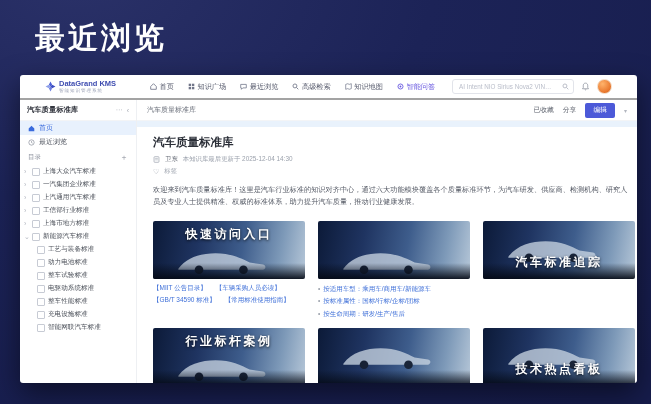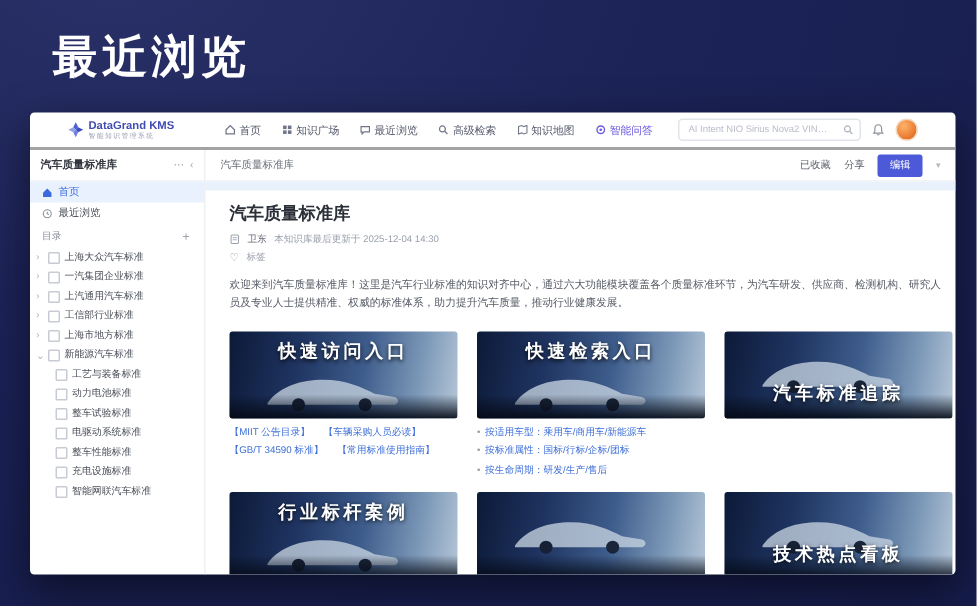--- a/index.html
+++ b/index.html
@@ -294,21 +294,20 @@
               </div>
               <div class="lnk-row">
                 <span class="lnk">【GB/T 34590 标准】</span>
                 <span class="lnk">【常用标准使用指南】</span>
               </div>
             </div>
           </div>
 
           <div class="card">
             <div class="card-img">
-              <span class="card-cap cap-top">快速检索入口</span>
               <svg class="car" viewBox="0 0 100 30">
                   <path d="M10 22 C18 11 32 7 46 7 C61 7 71 12 79 16 L92 18 C95 19 95 22 92 23 L10 23 Z" fill="#c9d5e2" opacity="0.85"></path>
                   <circle cx="30" cy="23" r="4.2" fill="#161f30"></circle>
                   <circle cx="73" cy="23" r="4.2" fill="#161f30"></circle>
                 </svg>
             </div>
             <div class="card-lines">
               <div class="bullet">
                   <span class="dot">•</span>
                   <span class="b-blue">按适用车型：乘用车/商用车/新能源车</span>

